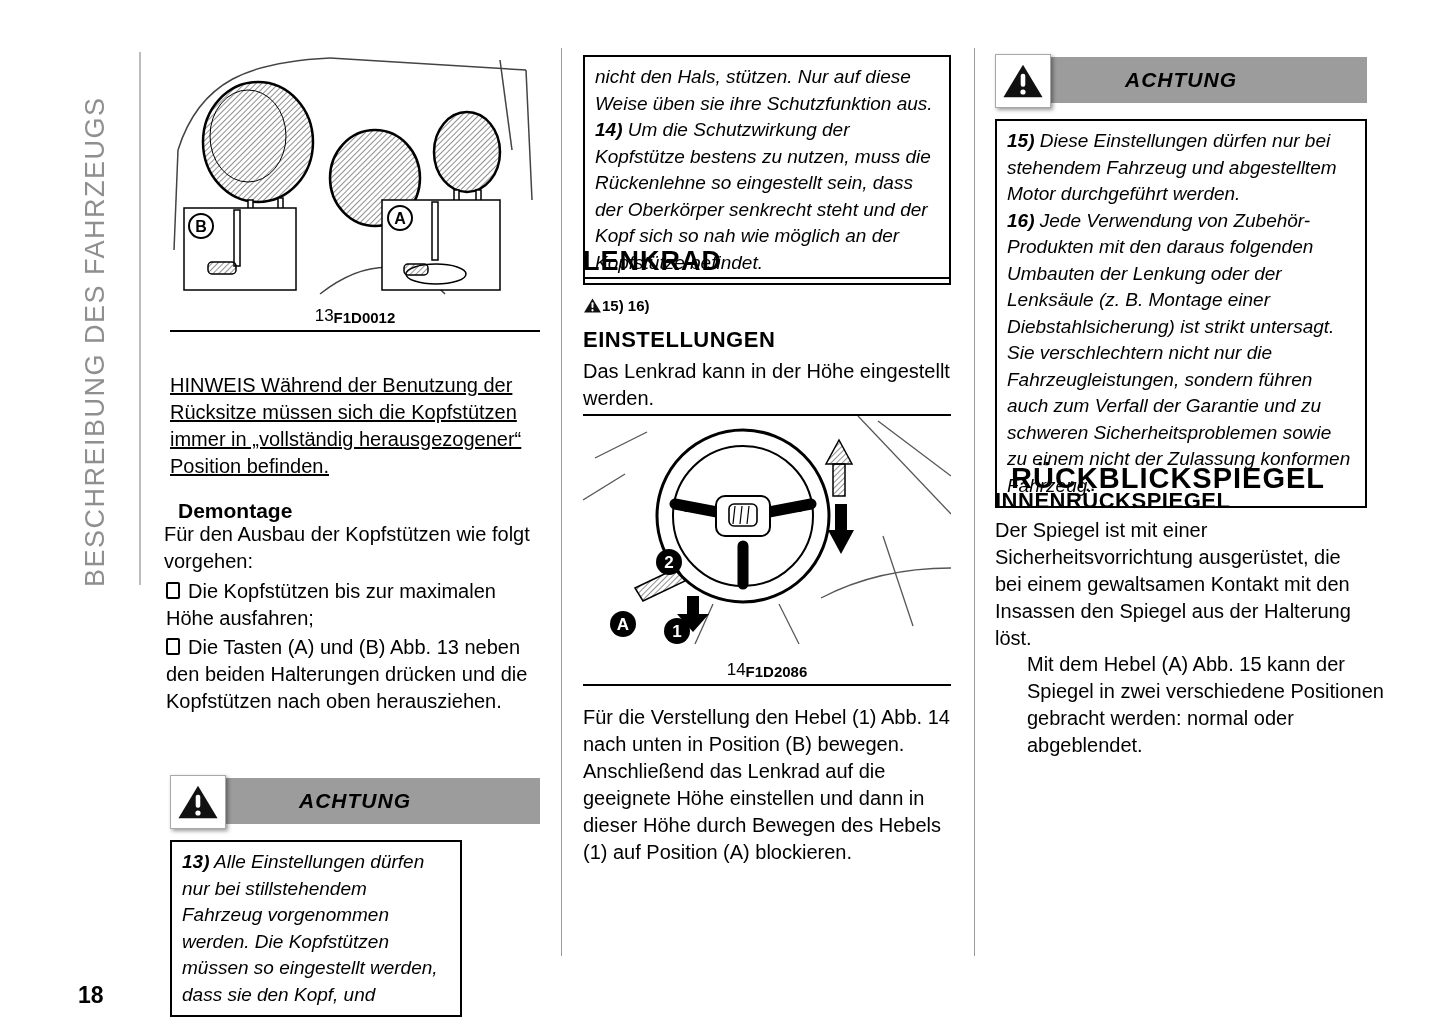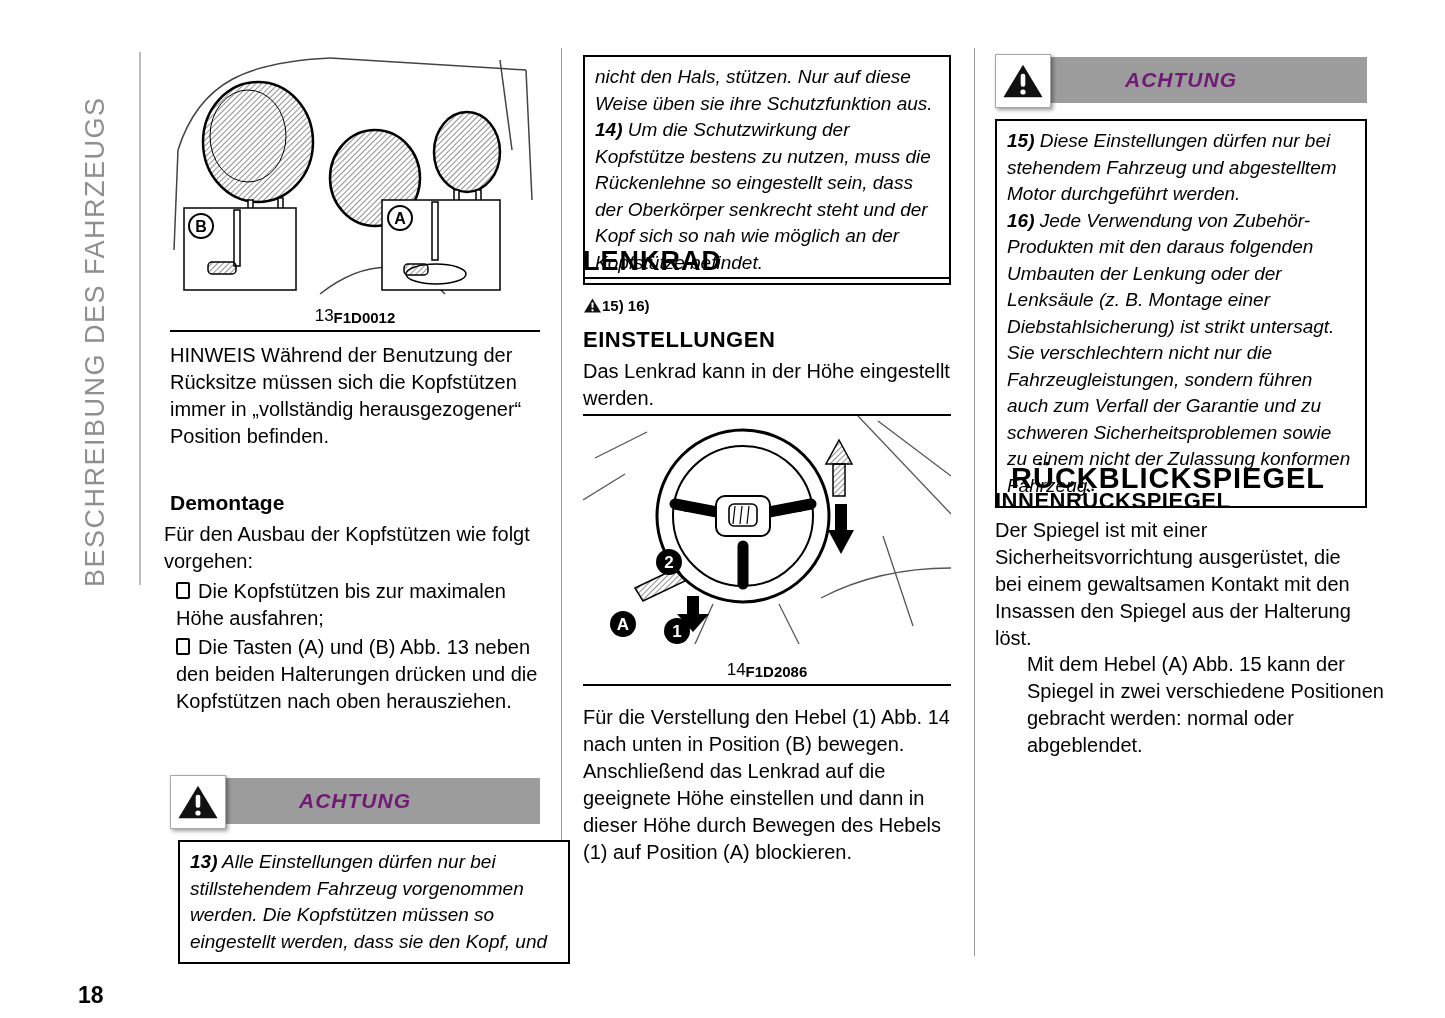--- a/index.html
+++ b/index.html
@@ -18,21 +18,21 @@
   .sidebar-rule{width:2px;background:#bdbdbd;}
   .page-number{font-size:23px;font-weight:bold;}
   .figure{box-sizing:border-box;background:#fff;}
   .figure .caption-row{display:flex;justify-content:center;align-items:flex-end;padding:2px 2px 4px 2px;}
   .fig-number{font-size:17px;}
   .fig-code{font-size:15px;font-weight:bold;}
   .fig-rule-bottom{border-bottom:2px solid #000;}
   .fig-rule-top{border-top:2px solid #000;}
   .warn-box{height:46px;}
   .warn-bar{position:absolute;left:0;top:0;width:100%;height:46px;background:#9c9c9c;display:flex;align-items:center;justify-content:center;}
-  .warn-label{color:#701a75;font-weight:bold;font-style:italic;font-size:21px;letter-spacing:1px;}
+  .warn-label{color:#000000;font-weight:bold;font-style:italic;font-size:21px;letter-spacing:1px;}
   .warn-icon-box{position:absolute;left:0;top:-3px;width:54px;height:52px;background:#fff;border:1px solid #a8a8a8;
                  box-shadow:2px 2px 4px rgba(0,0,0,.4);display:flex;align-items:center;justify-content:center;z-index:2;}
   .bullet-sq{display:inline-block;width:10px;height:13px;border:2px solid #000;border-radius:2px;margin-right:8px;vertical-align:-1px;}
   .bullet-line{margin:0 0 2px 0;}
   .refs-row{display:flex;align-items:center;gap:0;font-size:15px;font-weight:bold;}
   .heading-rule{border-bottom:2px solid #000;}
   p{margin:0;}
 </style>
 </head>
 <body>
@@ -89,44 +89,44 @@
         <circle cx="230" cy="168" r="12" fill="#fff" stroke="#000" stroke-width="2"></circle>
         <text x="230" y="174" font-family="Liberation Sans, sans-serif" font-size="16" font-weight="bold" text-anchor="middle">A</text>
       </g>
     </svg>
     <div class="caption-row">
       <span class="fig-number">13</span>
       <span class="fig-code">F1D0012</span>
     </div>
   </div>
 
-  <p class="abs body-text" style="left:170px;top:342px;width:374px;">HINWEIS Während der Benutzung der Rücksitze müssen sich die Kopfstützen immer in „vollständig herausgezogener“ Position befinden.</p>
-
-  <h3 class="abs demontage-title" style="left:170px;top:491px;margin:0;">Demontage</h3>
+  <p class="abs body-text" style="left:170px;top:372px;width:374px;text-decoration:underline;">HINWEIS Während der Benutzung der Rücksitze müssen sich die Kopfstützen immer in „vollständig herausgezogener“ Position befinden.</p>
+
+  <h3 class="abs demontage-title" style="left:170px;top:491px;margin:8px;">Demontage</h3>
   <p class="abs body-text" style="left:164px;top:521px;width:374px;">Für den Ausbau der Kopfstützen wie folgt vorgehen:</p>
 
-  <div class="abs body-text" style="left:176px;top:578px;width:374px;">
+  <div class="abs body-text" style="left:166px;top:578px;width:374px;">
     <p class="bullet-line"><span class="bullet-sq"></span><span>Die Kopfstützen bis zur maximalen Höhe ausfahren;</span></p>
     <p class="bullet-line"><span class="bullet-sq"></span><span>Die Tasten (A) und (B) Abb. 13 neben den beiden Halterungen drücken und die Kopfstützen nach oben herausziehen.</span></p>
   </div>
 
   <div class="abs warn-box" style="left:170px;top:778px;width:370px;">
     <div class="warn-bar">
       <span class="warn-label">ACHTUNG</span>
     </div>
     <div class="warn-icon-box">
       <svg width="44" height="40" viewBox="0 0 54 48">
         <polygon points="27,4 51,44 3,44" fill="#111"></polygon>
         <rect x="24.2" y="15" width="5.6" height="16" rx="2.5" fill="#fff"></rect>
         <circle cx="27" cy="37.5" r="3.2" fill="#fff"></circle>
       </svg>
     </div>
   </div>
 
-  <div class="abs note-box" style="left:178px;top:840px;width:392px;font-style:italic;">
+  <div class="abs note-box" style="left:170px;top:840px;width:292px;font-style:italic;">
     <span class="note-item"><span class="note-num">13)</span> <span>Alle Einstellungen dürfen nur bei stillstehendem Fahrzeug vorgenommen werden. Die Kopfstützen müssen so eingestellt werden, dass sie den Kopf, und</span></span>
   </div>
 
   <div class="abs note-box" style="left:583px;top:55px;width:368px;">
     <span class="note-item">nicht den Hals, stützen. Nur auf diese Weise üben sie ihre Schutzfunktion aus.</span>
     <span class="note-item"><span class="note-num">14)</span> <span>Um die Schutzwirkung der Kopfstütze bestens zu nutzen, muss die Rückenlehne so eingestellt sein, dass der Oberkörper senkrecht steht und der Kopf sich so nah wie möglich an der Kopfstütze befindet.</span></span>
   </div>
 
   <h2 class="abs section-title heading-rule" style="left:583px;top:246px;width:368px;margin:0;">LENKRAD</h2>
 

